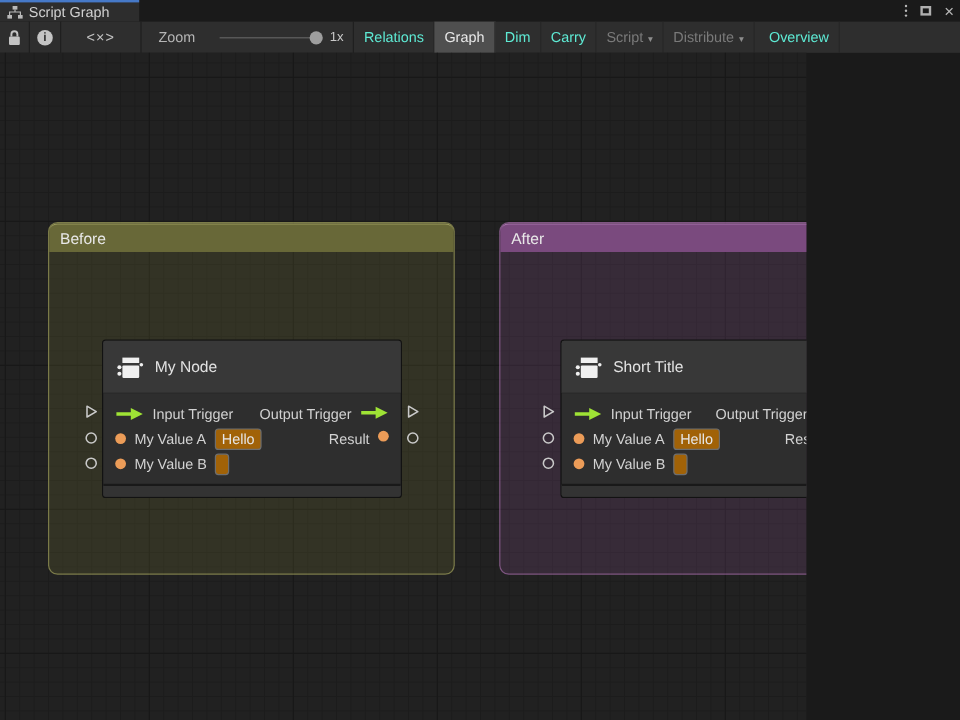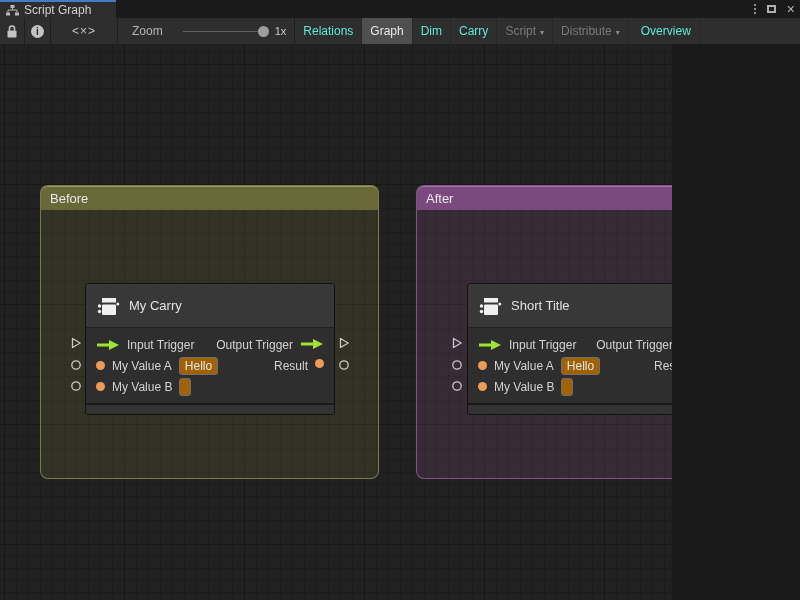--- a/index.html
+++ b/index.html
@@ -178,21 +178,21 @@
 
     <div class="node node-a">
       <div class="node-header">
         <svg width="24" height="24" viewBox="0 0 24 24">
           <rect x="6" y="4" width="14" height="4.5" fill="#f0f0f0"></rect>
           <rect x="6" y="10.5" width="14" height="10.5" rx="1" fill="#f0f0f0"></rect>
           <circle cx="3.5" cy="12" r="1.7" fill="#f0f0f0"></circle>
           <circle cx="3.5" cy="17.5" r="1.7" fill="#f0f0f0"></circle>
           <circle cx="21.8" cy="10" r="1.5" fill="#f0f0f0"></circle>
         </svg>
-        <span>My Carry</span>
+        <span>My Node</span>
       </div>
       <div class="node-body">
         <div class="prow">
           <div class="pleft">
             <svg width="24" height="12" viewBox="0 0 24 12">
               <path d="M1 6 H14" stroke="#9fe335" stroke-width="3"></path>
                 <path d="M13 1 L23 6 L13 11 Z" fill="#9fe335"></path>
             </svg>
             <span class="plabel">Input Trigger</span>
           </div>

